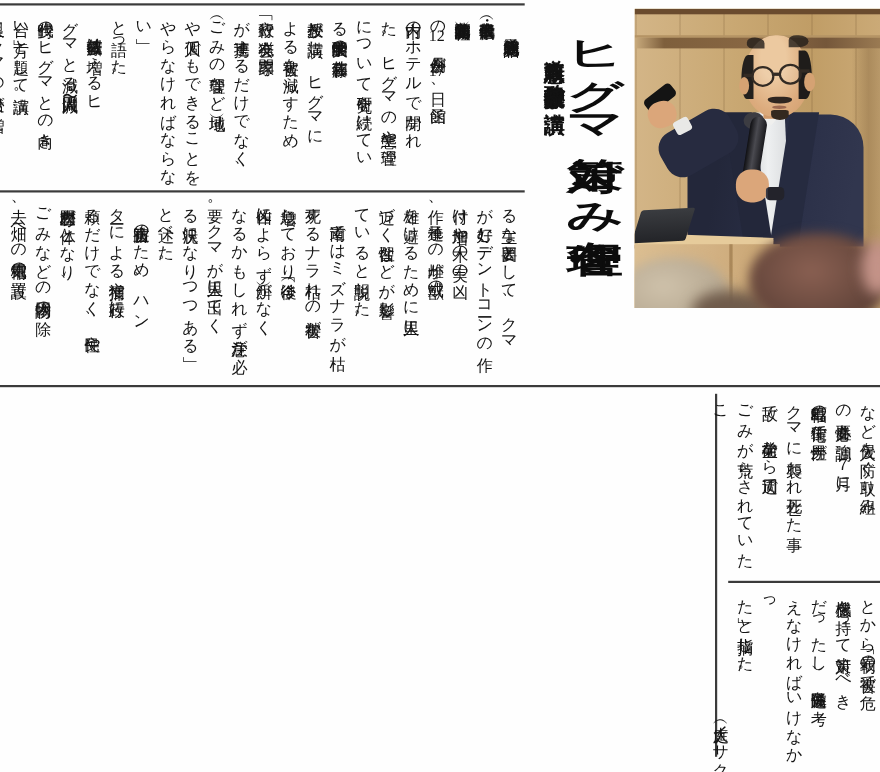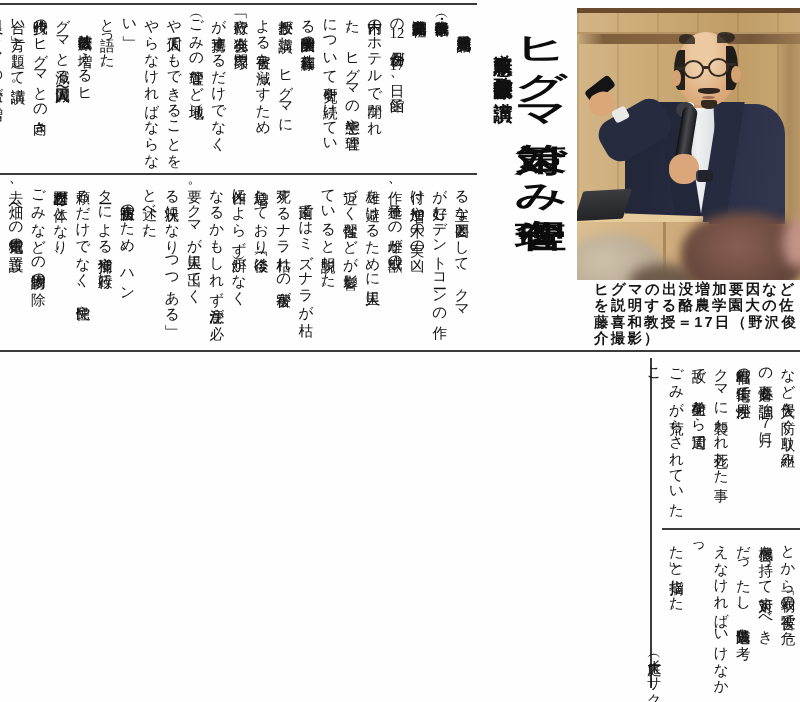--- a/index.html
+++ b/index.html
@@ -201,24 +201,20 @@
     <div class="ph podium-front"></div>
     <div class="ph podium-groove"></div>
     <div class="ph laptop"></div>
 
     <div class="ph aud-l"></div>
     <div class="ph aud-c"></div>
     <div class="ph aud-r"></div>
     <div class="ph aud-p"></div>
   </figure>
 
-  <div class="caption">ヒグマの出没増加要因など
-を説明する酪農学園大の佐
-藤喜和教授＝17日（野沢俊
-介撮影）</div>
 
   <section class="textrow row1 v">
     <p>　道新函館政経文化懇話</p>
     <p>会（代表幹事・沢田信孝</p>
     <p>北海道新聞函館支社長）</p>
     <p><span>の</span><span class="tcy">12</span><span>月例会が</span><span class="tcy">17</span><span>日、函館</span></p>
     <p>市内のホテルで開かれ</p>
     <p>た。ヒグマの生態や管理</p>
     <p>について研究を続けてい</p>
     <p>る酪農学園大の佐藤喜和</p>

